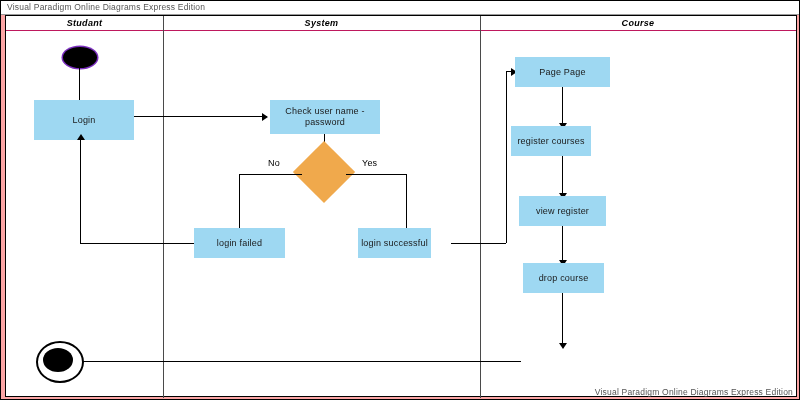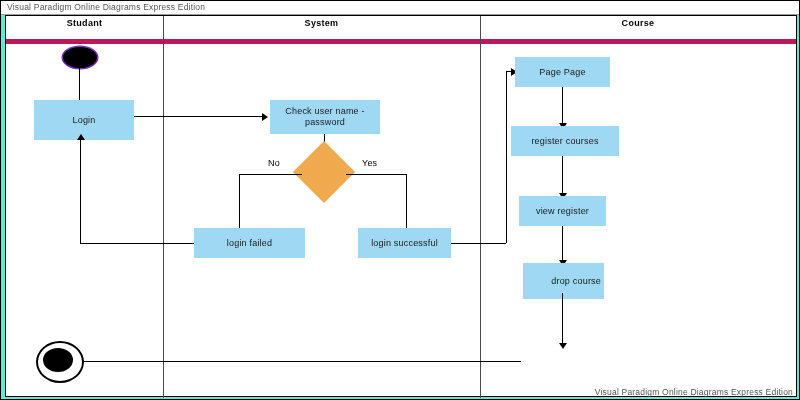--- a/index.html
+++ b/index.html
@@ -7,21 +7,21 @@
     padding: 0;
     background: #ffffff;
   }
   body {
     font-family: "Liberation Sans", sans-serif;
   }
   #canvas {
     position: relative;
     width: 800px;
     height: 400px;
-    background: #5eead4;
+    background: #fca5a5;
     overflow: hidden;
     box-sizing: border-box;
     border: 1px solid #000000;
     padding-left: 12px;
   }
   
   .titlebar {
     position: absolute;
     left: 0;
     top: 0;
@@ -47,29 +47,30 @@
     top: 14px;
     width: 792px;
     height: 382px;
     box-sizing: border-box;
     border: 1px solid #000000;
     background: #ffffff;
   }
   .lane-header {
     position: absolute;
     top: 0;
-    height: 28px;
-    box-sizing: border-box;
-    border-bottom: 5px solid #be185d;
+    height: 15px;
+    box-sizing: border-box;
+    border-bottom: 1px solid #be185d;
     font-size: 9px;
     font-weight: bold;
     color: #000000;
     text-align: center;
     line-height: 15px;
     letter-spacing: 0.3px;
+    font-style: italic;
   }
   .lane-divider {
     position: absolute;
     top: 0;
     width: 0;
     height: 382px;
     border-left: 1px solid #4a4a4a;
   }
   
   .act {
@@ -210,59 +211,59 @@
     <div class="guard" style="left:356px; top:142px;">Yes</div>
 
     <div class="edge-h" style="left:233px; top:158px; width:63px;"></div>
     <div class="edge-v" style="left:233px; top:158px; height:62px;"></div>
     <div class="arrow arrow-down" style="left:229.5px; top:216px;"></div>
 
     <div class="edge-h" style="left:340px; top:158px; width:60px;"></div>
     <div class="edge-v" style="left:400px; top:158px; height:62px;"></div>
     <div class="arrow arrow-down" style="left:396.5px; top:216px;"></div>
 
-    <div class="act" style="left:188px; top:212px; width:111px; height:30px;">
+    <div class="act" style="left:188px; top:212px; width:91px; height:30px;">
       <span>login failed</span>
     </div>
 
-    <div class="act" style="left:352px; top:212px; width:93px; height:30px;">
+    <div class="act" style="left:352px; top:212px; width:73px; height:30px;">
       <span>login successful</span>
     </div>
 
     <div class="edge-h" style="left:74px; top:227px; width:114px;"></div>
     <div class="edge-v" style="left:74px; top:124px; height:103px;"></div>
     <div class="arrow arrow-up" style="left:70.5px; top:118px;"></div>
 
     <div class="edge-h" style="left:445px; top:227px; width:55px;"></div>
     <div class="edge-v" style="left:500px; top:55px; height:172px;"></div>
     <div class="edge-h" style="left:500px; top:55px; width:8px;"></div>
     <div class="arrow arrow-right" style="left:505px; top:51.5px;"></div>
 
     <div class="act" style="left:509px; top:41px; width:95px; height:30px;">
       <span>Page Page</span>
     </div>
 
     <div class="edge-v" style="left:556px; top:71px; height:40px;"></div>
     <div class="arrow arrow-down" style="left:552.5px; top:107px;"></div>
 
-    <div class="act" style="left:505px; top:110px; width:108px; height:30px;">
+    <div class="act" style="left:505px; top:110px; width:80px; height:30px;">
       <span>register courses</span>
     </div>
 
     <div class="edge-v" style="left:556px; top:140px; height:41px;"></div>
     <div class="arrow arrow-down" style="left:552.5px; top:177px;"></div>
 
     <div class="act" style="left:513px; top:180px; width:87px; height:30px;">
       <span>view register</span>
     </div>
 
     <div class="edge-v" style="left:556px; top:210px; height:38px;"></div>
     <div class="arrow arrow-down" style="left:552.5px; top:244px;"></div>
 
-    <div class="act" style="left:517px; top:247px; width:81px; height:36px;justify-content:flex-end;">
+    <div class="act" style="left:517px; top:247px; width:81px; height:30px;">
       <span>drop course</span>
     </div>
 
     <div class="edge-v" style="left:556px; top:277px; height:54px;"></div>
     <div class="arrow arrow-down" style="left:552.5px; top:327px;"></div>
 
 
     <div class="edge-h" style="left:67px; top:345px; width:448px;"></div>
     <div class="arrow arrow-left" style="left:67px; top:341.5px;"></div>
 

